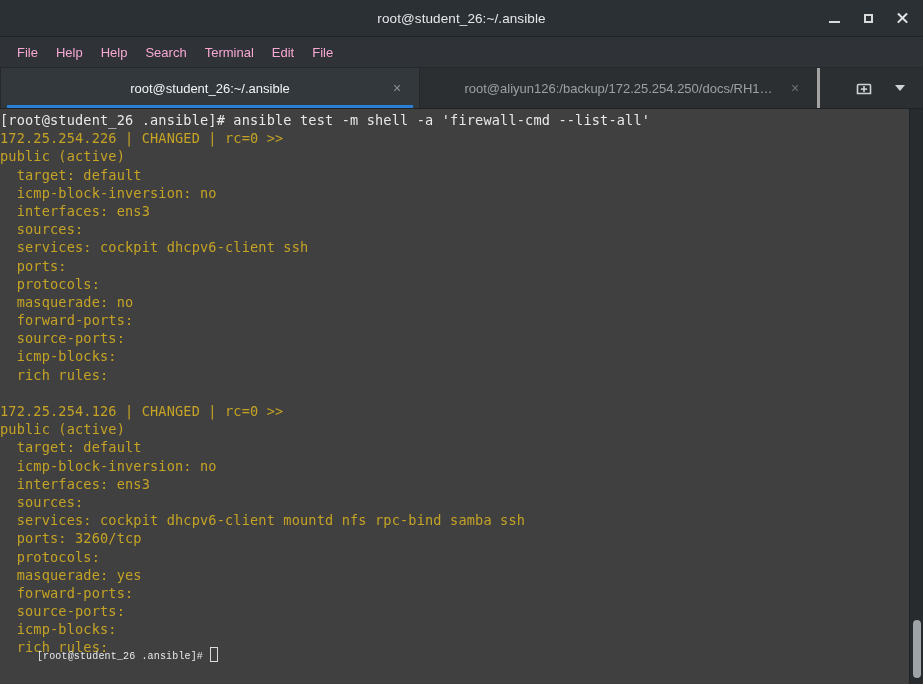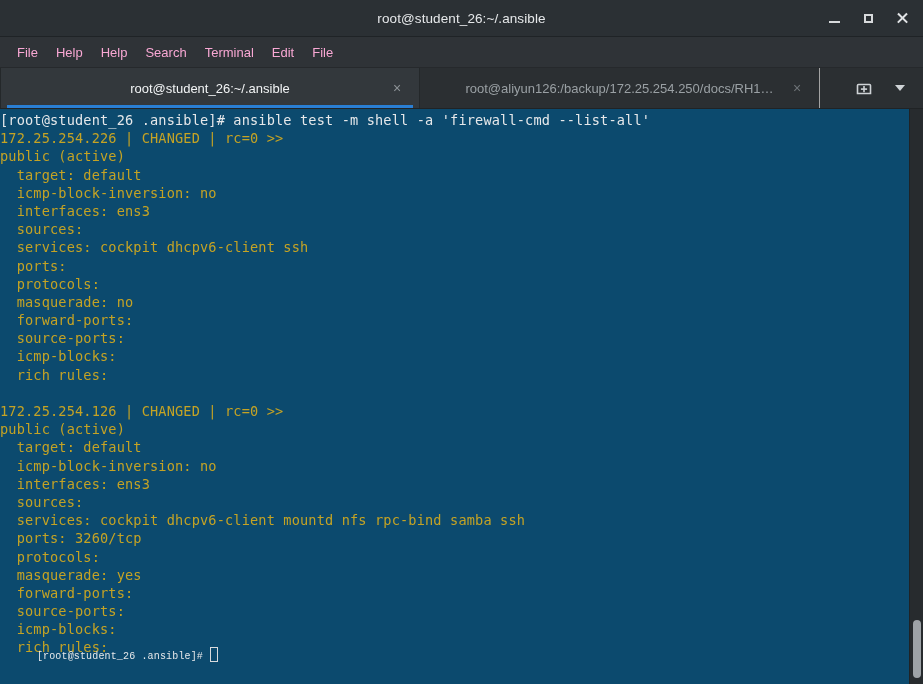--- a/index.html
+++ b/index.html
@@ -140,21 +140,21 @@
     width: 420px;
     flex: 0 0 420px;
     background: #33383c;
     border-left: 1px solid #24282a;
     border-right: 1px solid #24282a;
   }
   .tab.inactive {
     width: 400px;
     flex: 0 0 400px;
     background: #2b2f32;
-    border-right: 1px solid #a3a3a3;
+    border-right: 3px solid #a3a3a3;
   }
   .tab-underline {
     position: absolute;
     left: 6px;
     right: 6px;
     bottom: 0;
     height: 3px;
     background: #2a7fd4;
   }
   .tab-label {
@@ -203,21 +203,21 @@
     height: 0;
     border-left: 5.5px solid transparent;
     border-right: 5.5px solid transparent;
     border-top: 6px solid #cfd3d6;
   }
 
   
   .term-wrap {
     flex: 1 1 auto;
     position: relative;
-    background: #0c4a6e;
+    background: #404040;
     overflow: hidden;
   }
   .term {
     position: absolute;
     left: 0;
     top: 0;
     right: 14px;
     bottom: 0;
     padding: 2px 0 0 0;
     font-family: "DejaVu Sans Mono", "Liberation Mono", monospace;

